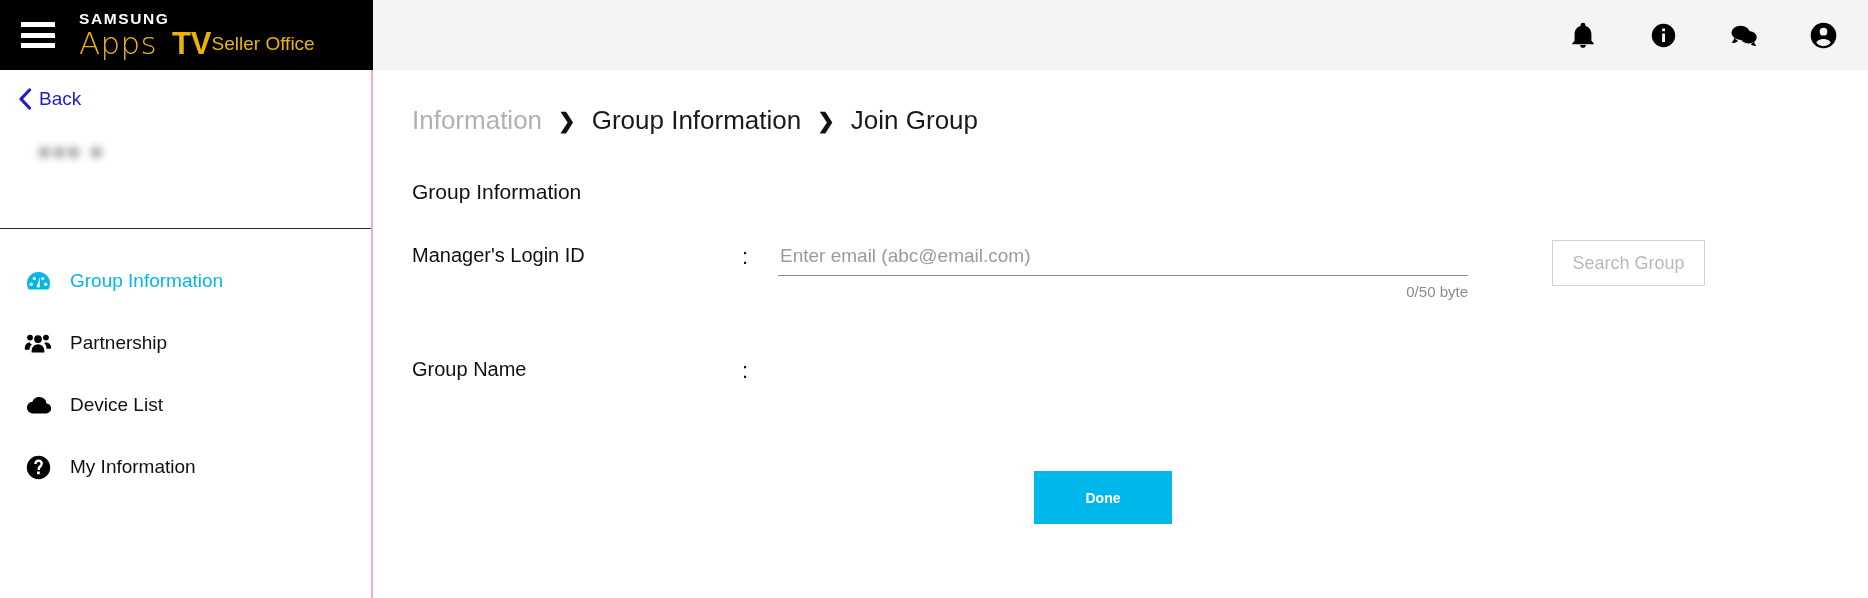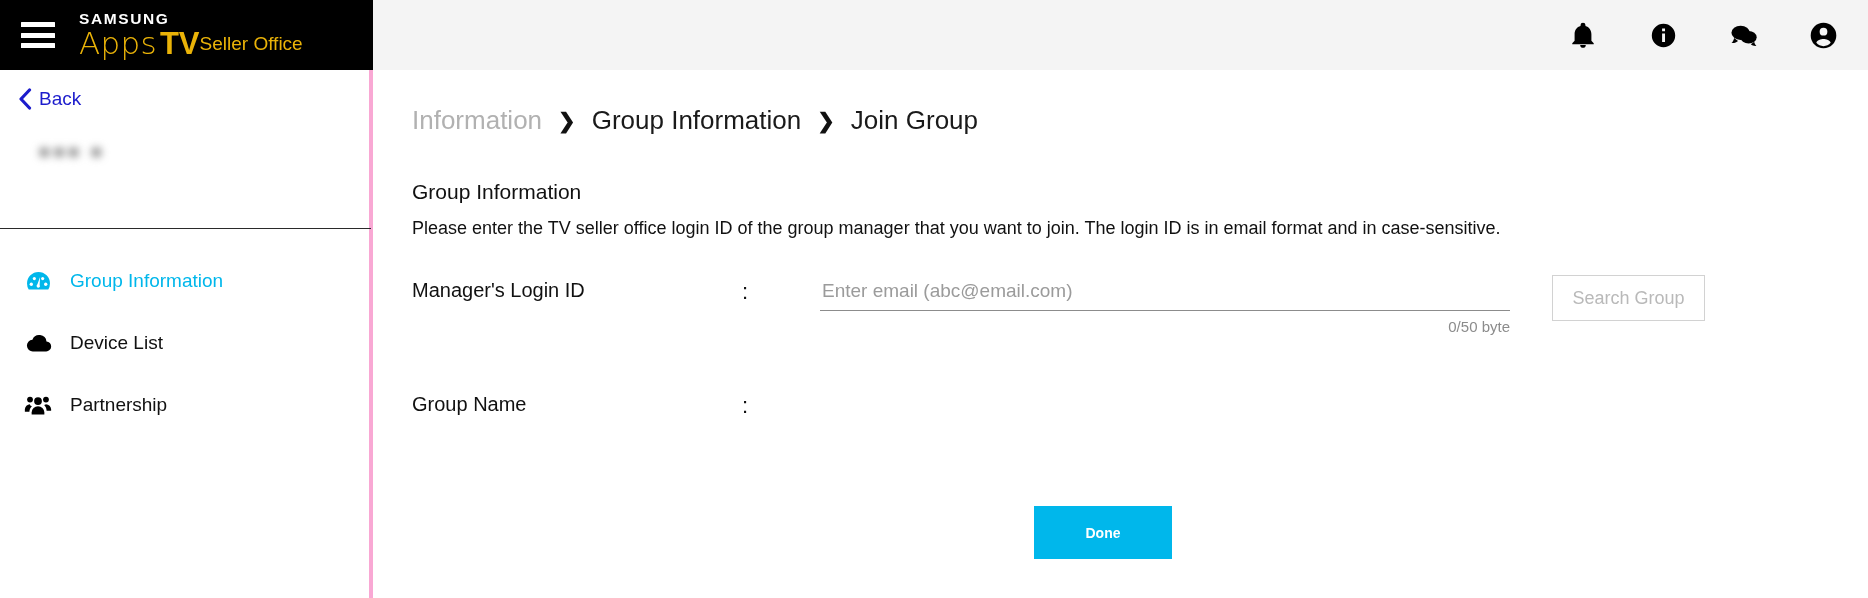--- a/index.html
+++ b/index.html
@@ -65,21 +65,21 @@
   .logo-apps {
     font-size: 31px;
     font-weight: 300;
     letter-spacing: 0.3px;
     font-family: "DejaVu Sans", sans-serif;
   }
   .logo-tv {
     font-size: 31px;
     font-weight: 700;
     letter-spacing: 0px;
-    margin-left: 3px;
+    margin-left: 15px;
     font-family: "Liberation Sans", sans-serif;
   }
   .logo-seller {
     font-size: 19px;
     font-weight: 400;
     font-family: "Liberation Sans", sans-serif;
   }
 
   .topbar-actions {
     flex: 1;
@@ -100,21 +100,21 @@
   }
   .tb-icon svg { display: block; }
 
   
   .sidebar {
     position: absolute;
     top: 70px; left: 0;
     width: 373px;
     height: 528px;
     background: #ffffff;
-    border-right: 4px solid #f9a8d4;
+    border-right: 2px solid #f9a8d4;
   }
   .back-link {
     display: flex;
     align-items: center;
     gap: 7px;
     padding: 18px 0 0 18px;
     color: #1c1ccc;
     font-size: 19px;
     cursor: pointer;
     width: max-content;
@@ -222,21 +222,21 @@
     padding-top: 4px;
     flex: 0 0 330px;
   }
   .form-colon {
     width: 36px;
     font-size: 22px;
     color: #111111;
     padding-top: 4px;
     flex: 0 0 36px;
   }
-  .field-wrap { width: 690px; flex: 0 0 690px; margin-left: 42px; }
+  .field-wrap { width: 690px; flex: 0 0 690px; }
   .text-input {
     width: 100%;
     height: 36px;
     border: none;
     border-bottom: 1px solid #8c8c8c;
     outline: none;
     font-size: 19px;
     color: #111111;
     font-family: "Liberation Sans", sans-serif;
     background: transparent;
@@ -371,57 +371,64 @@
           <circle cx="15.7" cy="9.4" r="1.4" fill="#fff"></circle>
           <circle cx="18.4" cy="14.4" r="1.5" fill="#fff"></circle>
           <path d="M12 17.6a1.7 1.7 0 0 1-.95-3.1L13.4 8l-.4 7.2A1.7 1.7 0 0 1 12 17.6z" fill="#fff"></path>
         </svg>
       </span>
       <span>Group Information</span>
     </div>
 
     <div class="nav-item">
       <span class="nav-icon">
-        <svg width="27" height="27" viewBox="0 0 24 24" fill="#000000" aria-hidden="true">
-          <path d="M19.1 10.2A6.5 6.5 0 0 0 6.6 8.6 5.2 5.2 0 0 0 7.2 19h11.4a4.4 4.4 0 0 0 .5-8.8z"></path>
-        </svg>
-      </span>
-      <span>Device List</span>
-    </div>
-
-    <div class="nav-item">
-      <span class="nav-icon">
         <svg width="28" height="28" viewBox="0 0 26 24" fill="#000000" aria-hidden="true">
           <circle cx="5.6" cy="7" r="2.7"></circle>
           <circle cx="20.4" cy="7" r="2.7"></circle>
           <circle cx="13" cy="8.3" r="3.6"></circle>
           <path d="M5.6 11.2A5 5 0 0 0 .8 16v2.3h4.2c.1-2 .9-3.9 2.3-5.2a4.9 4.9 0 0 0-1.7-.9z"></path>
           <path d="M20.4 11.2a4.9 4.9 0 0 0-1.7.9c1.4 1.3 2.2 3.2 2.3 5.2h4.2V16a5 5 0 0 0-4.8-4.8z"></path>
           <path d="M13 13.1a6 6 0 0 0-5.9 5.9v1.8h11.8V19a6 6 0 0 0-5.9-5.9z"></path>
         </svg>
       </span>
       <span>Partnership</span>
     </div>
 
+    <div class="nav-item">
+      <span class="nav-icon">
+        <svg width="27" height="27" viewBox="0 0 24 24" fill="#000000" aria-hidden="true">
+          <path d="M19.1 10.2A6.5 6.5 0 0 0 6.6 8.6 5.2 5.2 0 0 0 7.2 19h11.4a4.4 4.4 0 0 0 .5-8.8z"></path>
+        </svg>
+      </span>
+      <span>Device List</span>
+    </div>
+
+    <div class="nav-item">
+      <span class="nav-icon">
+        <svg width="27" height="27" viewBox="0 0 24 24" fill="#000000" aria-hidden="true">
+          <path d="M12 1.6A10.4 10.4 0 1 0 22.4 12 10.41 10.41 0 0 0 12 1.6zm1.15 16.3h-2.4v-2.4h2.4zm1.8-6.5c-.6.7-1.5 1.2-1.6 2.2l-.05.6h-2.05l-.05-.85c-.1-1.45.75-2.35 1.5-3.05.6-.55 1.05-1 1.05-1.7A1.55 1.55 0 0 0 12.1 7a1.85 1.85 0 0 0-1.85 1.8H8.1a3.95 3.95 0 0 1 4-3.85 3.6 3.6 0 0 1 3.85 3.4 3.55 3.55 0 0 1-1 2.05z"></path>
+        </svg>
+      </span>
+      <span>My Information</span>
+    </div>
 
   </div>
 </div>
 
 <div class="main">
 
   <div class="breadcrumb">
     <span class="crumb muted">Information</span>
     <span class="crumb-sep">❯</span>
     <span class="crumb">Group Information</span>
     <span class="crumb-sep">❯</span>
     <span class="crumb">Join Group</span>
   </div>
 
   <div class="section-title">Group Information</div>
-  <div class="section-desc">Please enter the TV seller office login ID of the group manager that you want to join. The login ID is in email format and in case-sensitive.</div>
 
   <div class="form">
 
     <div class="form-row">
       <div class="form-label">Manager's Login ID</div>
       <div class="form-colon">:</div>
       <div class="field-wrap">
         <input class="text-input" type="text" placeholder="Enter email (abc@email.com)" style="">
         <div class="byte-counter">0/50 byte</div>
       </div>

